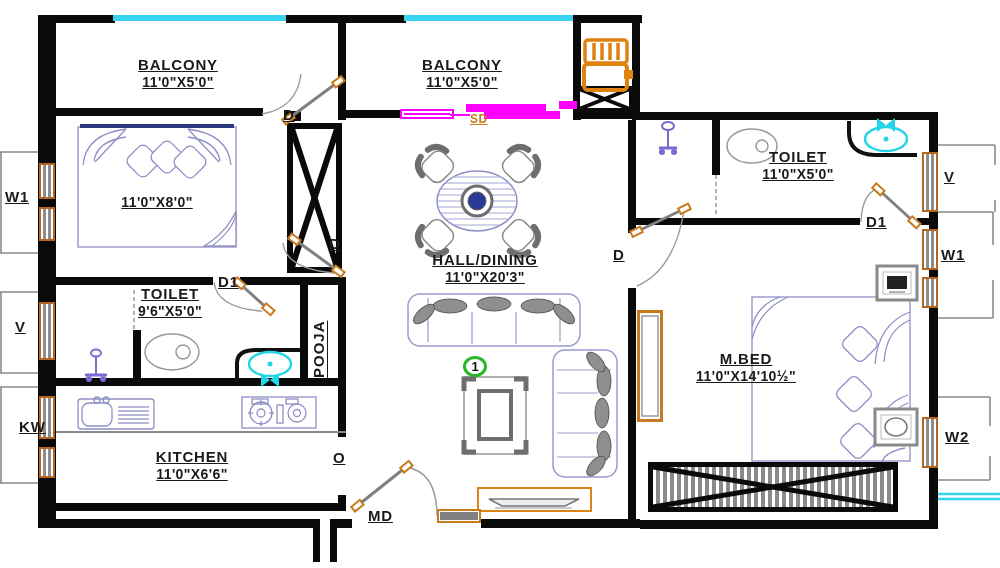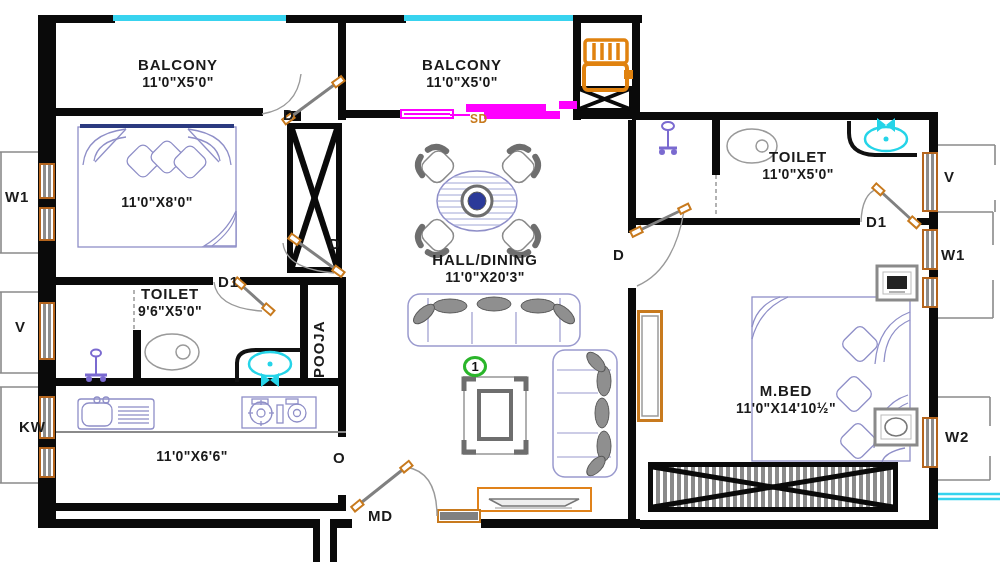--- a/index.html
+++ b/index.html
@@ -4,21 +4,21 @@
 <style>
   html,body{margin:0;padding:0;background:#fff;}
   #plan{position:relative;width:1000px;height:568px;background:#fff;overflow:hidden;
         font-family:"Liberation Sans",sans-serif;}
   .w{position:absolute;background:#0a0a0a;}
   .rail{position:absolute;background:#38d3ef;}
   .win{position:absolute;border:2px solid #b5651d;box-sizing:border-box;
        background:repeating-linear-gradient(90deg,#fff 0 2px,#8d8d8d 2px 5px);}
   .box{position:absolute;box-sizing:border-box;background:#fff;}
   .lbl{position:absolute;font-size:15px;font-weight:600;color:#1a1a1a;
-       line-height:1.2;white-space:nowrap;letter-spacing:.8px;z-index:30;}
+       line-height:1.2;white-space:nowrap;letter-spacing:.8px;z-index:30;text-decoration:underline;}
   .room{text-align:center;}
   .room .sz{font-size:14px;letter-spacing:.4px;}
   .vtext{writing-mode:vertical-rl;transform:rotate(180deg);letter-spacing:1px;}
   .sd-lbl{color:#c87a1e;font-size:12px;font-weight:bold;letter-spacing:.5px;}
   .marker{position:absolute;width:24px;height:21px;border:3px solid #2ab52a;border-radius:50%;
           box-sizing:border-box;text-align:center;font-size:13px;font-weight:bold;color:#111;
           line-height:15px;background:#fff;z-index:30;}
   svg.overlay{position:absolute;left:0;top:0;z-index:20;}
   .mag{position:absolute;background:#ff00ff;}
   .magbox{position:absolute;border:2px solid #ff00ff;background:#fff;box-sizing:border-box;}
@@ -377,31 +377,32 @@
     <span class="sz" style="display:block">11'0"X5'0"</span>
   </div>
   <div class="lbl room" style="left:67px;top:194px;width:180px;">
     <span class="sz" style="display:block">11'0"X8'0"</span>
   </div>
   <div class="lbl room" style="left:80px;top:285px;width:180px;">
     <span style="display:block">TOILET</span>
     <span class="sz" style="display:block">9'6"X5'0"</span>
   </div>
   <div class="lbl room" style="left:102px;top:448px;width:180px;">
+    <span style="display:block">KITCHEN</span>
     <span class="sz" style="display:block">11'0"X6'6"</span>
   </div>
   <div class="lbl room" style="left:395px;top:251px;width:180px;">
     <span style="display:block">HALL/DINING</span>
     <span class="sz" style="display:block">11'0"X20'3"</span>
   </div>
   <div class="lbl room" style="left:708px;top:148px;width:180px;">
     <span style="display:block">TOILET</span>
     <span class="sz" style="display:block">11'0"X5'0"</span>
   </div>
-  <div class="lbl room" style="left:696px;top:350px;width:180px;margin-top:32px;">
+  <div class="lbl room" style="left:656px;top:350px;width:180px;">
     <span style="display:block">M.BED</span>
     <span class="sz" style="display:block">11'0"X14'10½"</span>
   </div>
   <div class="lbl vtext" style="left:310px;top:298px;height:80px;">POOJA</div>
 
   <div class="lbl" style="left:283px;top:106px;">D</div>
   <div class="lbl" style="left:329px;top:235px;">D</div>
   <div class="lbl" style="left:613px;top:246px;">D</div>
   <div class="lbl" style="left:218px;top:273px;">D1</div>
   <div class="lbl" style="left:866px;top:213px;">D1</div>

